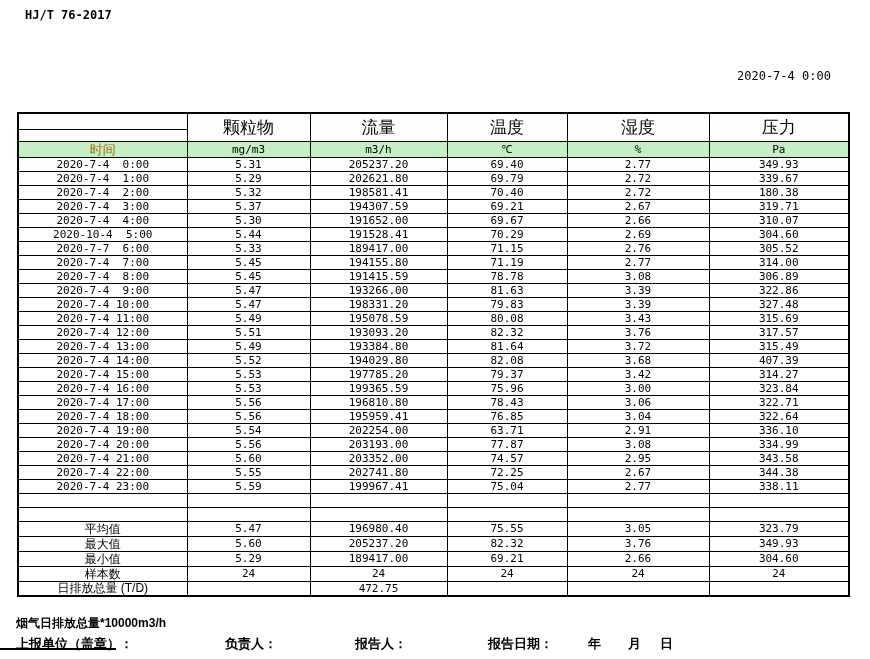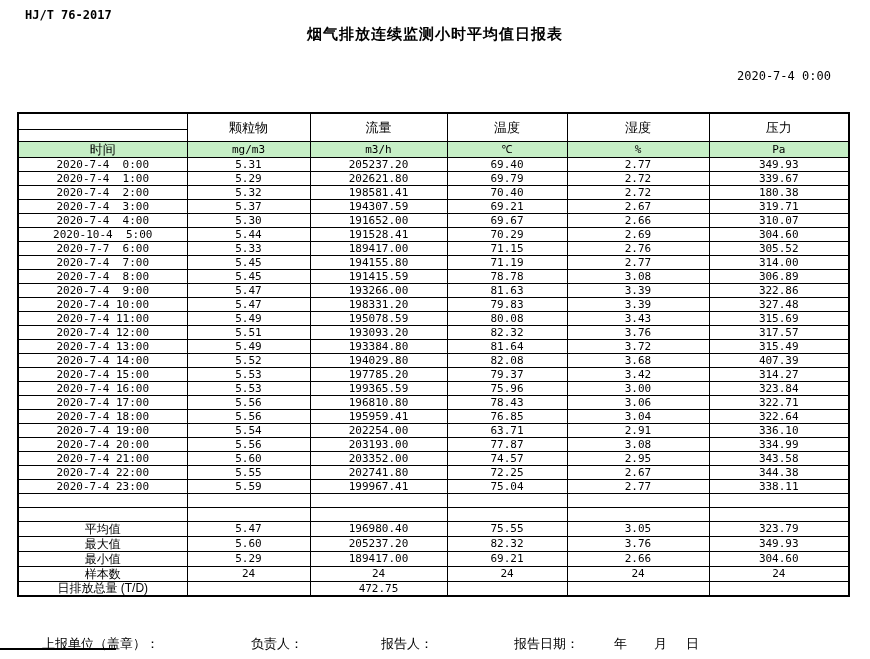--- a/index.html
+++ b/index.html
@@ -17,48 +17,47 @@
               font-family:"DejaVu Sans Mono", monospace; }
 
   table.report { position:absolute; left:17px; top:112px; width:831px;
                  border-collapse:collapse; table-layout:fixed;
                  border:2px solid #000; font-size:11px; }
   .report td, .report th { border:1px solid #000; text-align:center; vertical-align:middle;
                            padding:0; overflow:hidden; white-space:pre; line-height:1;
                            font-family:"DejaVu Sans Mono", monospace; font-weight:normal; }
   tr.h1a { height:16px; }
   tr.h1b { height:12px; }
-  tr.h1a th { font-size:13px; font-family:"Liberation Sans", sans-serif; }
+  tr.h1a th { font-size:17px; font-family:"Liberation Sans", sans-serif; }
   tr.unit-row { height:16px; background:#c6efc6; }
   tr.unit-row td { font-size:11px; }
-  tr.unit-row td.time-head { font-size:13px; font-family:"Liberation Sans", sans-serif; color:#000000;margin-top:8px; }
+  tr.unit-row td.time-head { font-size:13px; font-family:"Liberation Sans", sans-serif; color:#a16207;margin-top:8px; }
   tbody tr.data-row { height:14px; }
   tbody tr.blank-row { height:14px; }
   tbody tr.sum-row { height:15px; }
   td.sum-label { font-size:12px; font-family:"Liberation Sans", sans-serif; }
 
   .footer-note { position:absolute; left:16px; top:615px; font-size:12px; font-weight:bold; }
-  .footer-row { position:absolute; left:0; top:635px; width:689px; height:16px; font-size:13px; font-weight:normal;margin-left:26px; }
+  .footer-row { position:absolute; left:0; top:635px; width:689px; height:16px; font-size:13px; font-weight:bold; }
   .footer-row span { position:absolute; top:0; }
   .f-unit { left:16px; }
   .f-resp { left:225px; }
   .f-rept { left:355px; }
   .f-date { left:488px; }
   .f-year { left:588px; }
   .f-month { left:628px; }
   .f-day { left:660px; }
   .partial-line { position:absolute; left:0; top:648px; width:116px; height:2px; background:#000; }
 </style>
 </head>
 <body>
 
 <div class="page">
 
   <div class="standard">HJ/T  76-2017</div>
-  <div class="title">烟气排放连续监测小时平均值日报表</div>
   <div class="datetime">2020-7-4 0:00</div>
 
   <table class="report">
     <colgroup>
       <col style="width:169px">
         <col style="width:123px">
         <col style="width:137px">
       <col style="width:120px">
         <col style="width:142px">
         <col style="width:140px">
@@ -329,20 +328,21 @@
           <td class="sum-label">日排放总量 (T/D)</td>
           <td></td>
           <td>472.75</td>
           <td></td>
           <td></td>
           <td></td>
         </tr>
       </tbody>
   </table>
 
+  <div class="footer-note">烟气日排放总量*10000m3/h</div>
   <div class="footer-row">
     <span class="f-unit">上报单位（盖章）：</span>
     <span class="f-resp">负责人：</span>
     <span class="f-rept">报告人：</span>
     <span class="f-date">报告日期：</span>
     <span class="f-year">年</span>
     <span class="f-month">月</span>
     <span class="f-day">日</span>
   </div>
   <div class="partial-line"></div>

